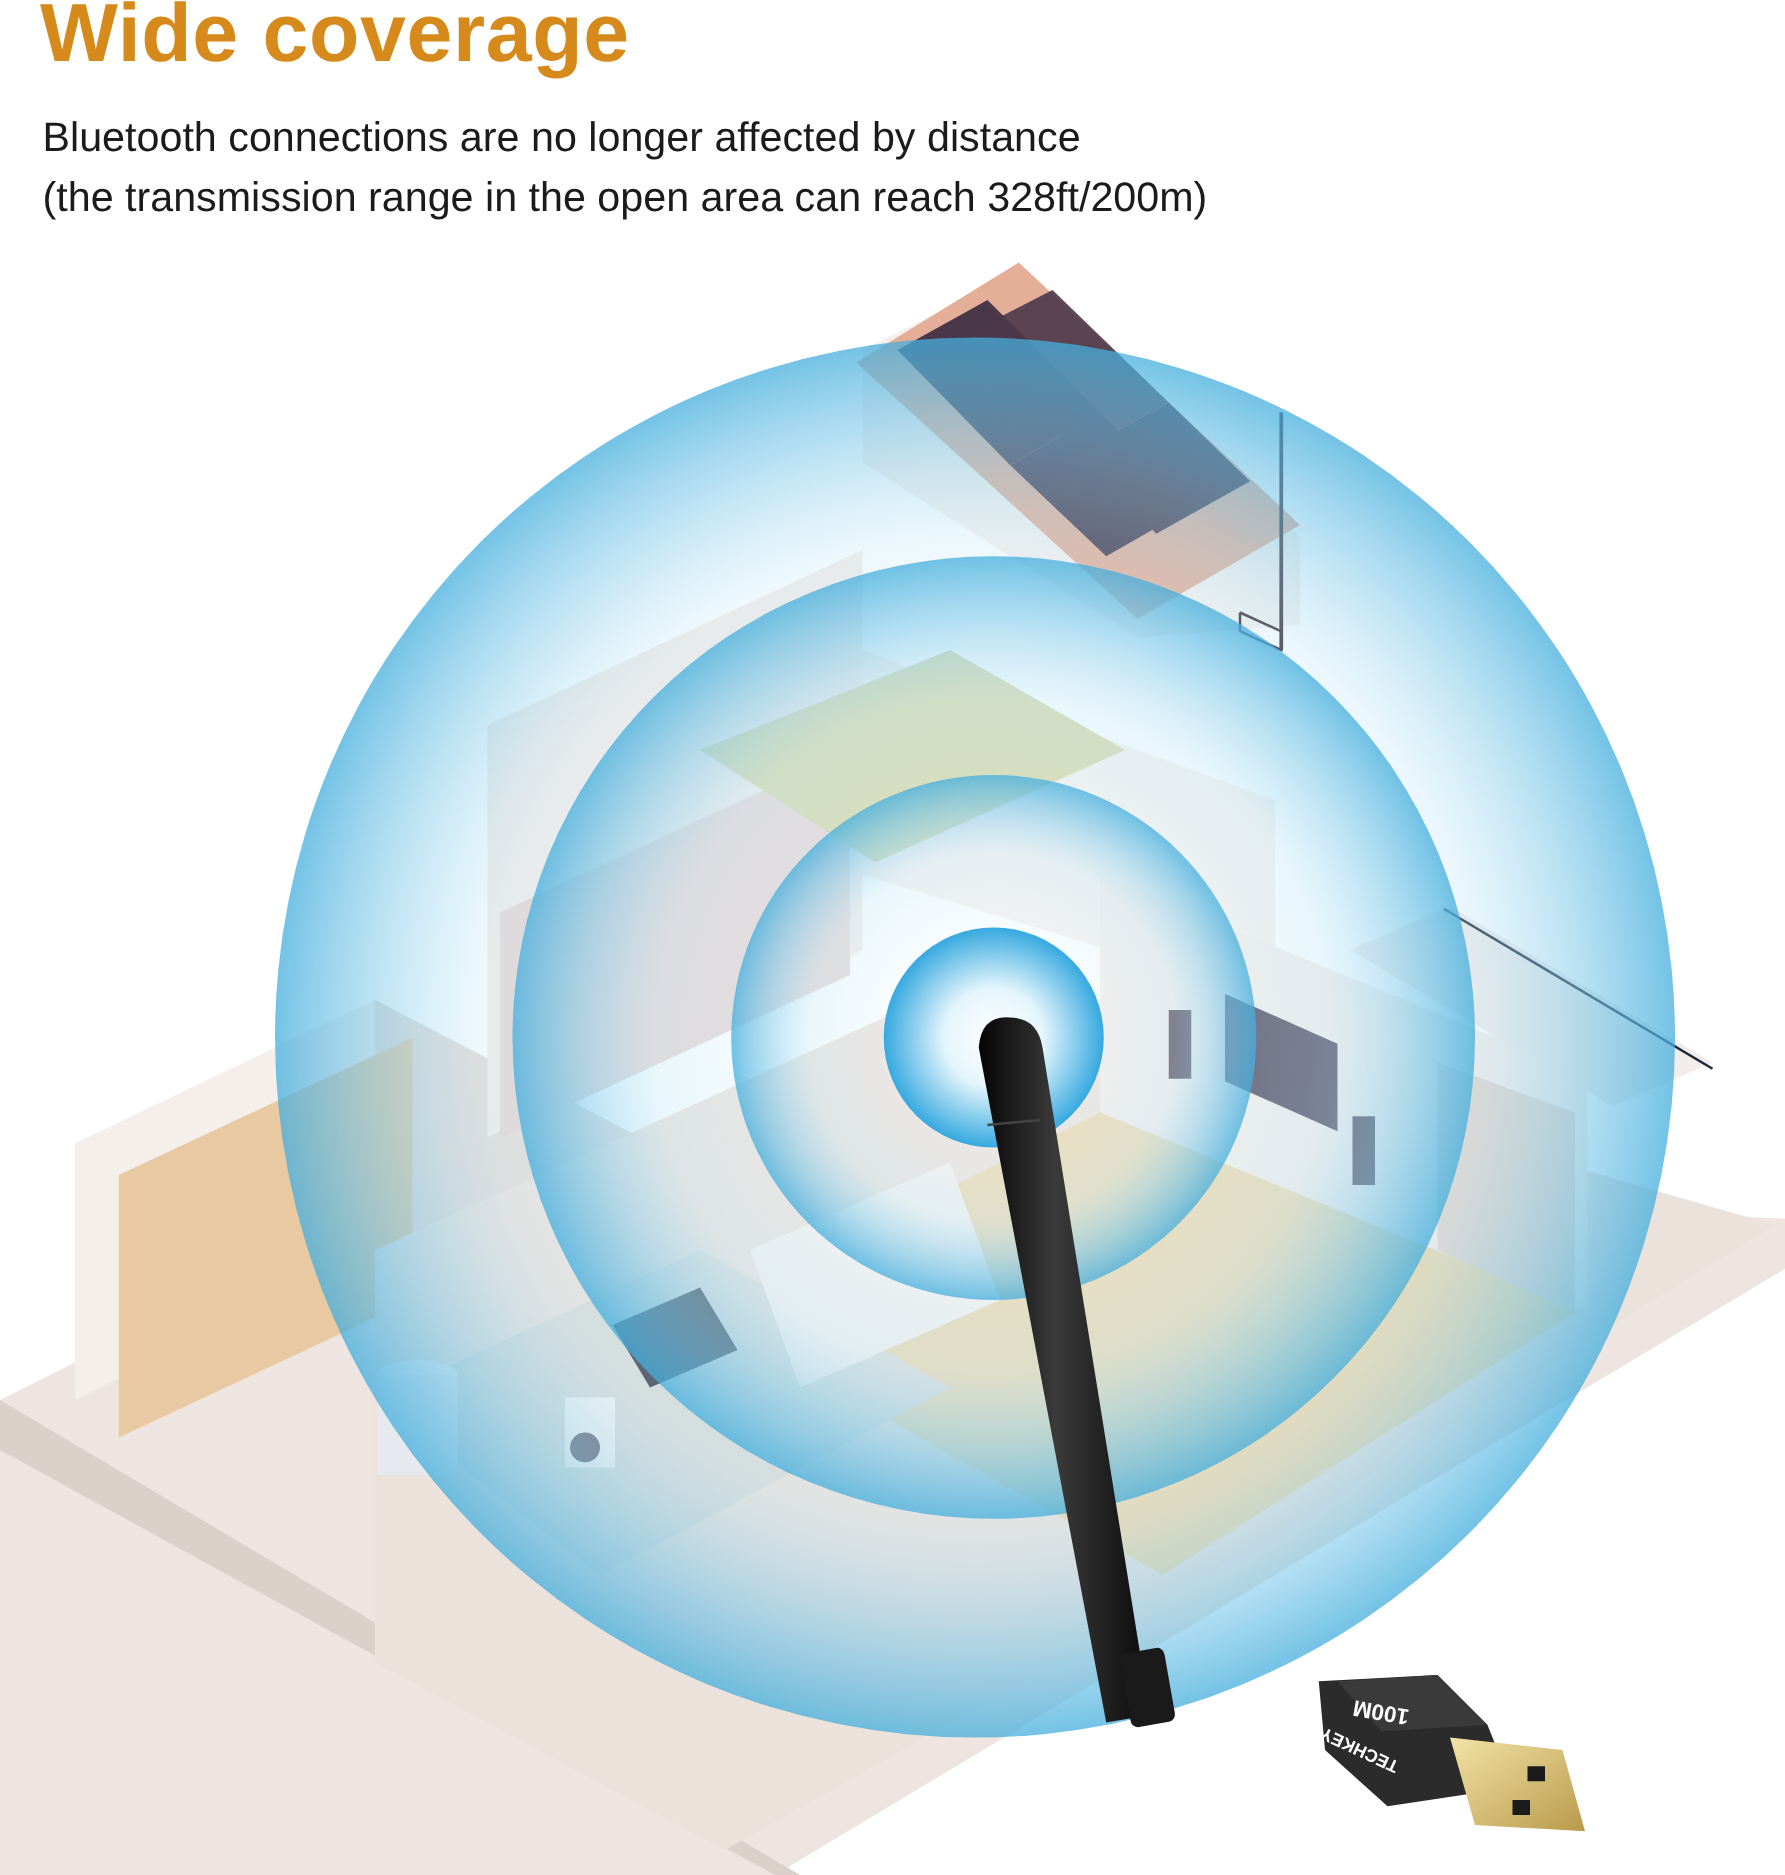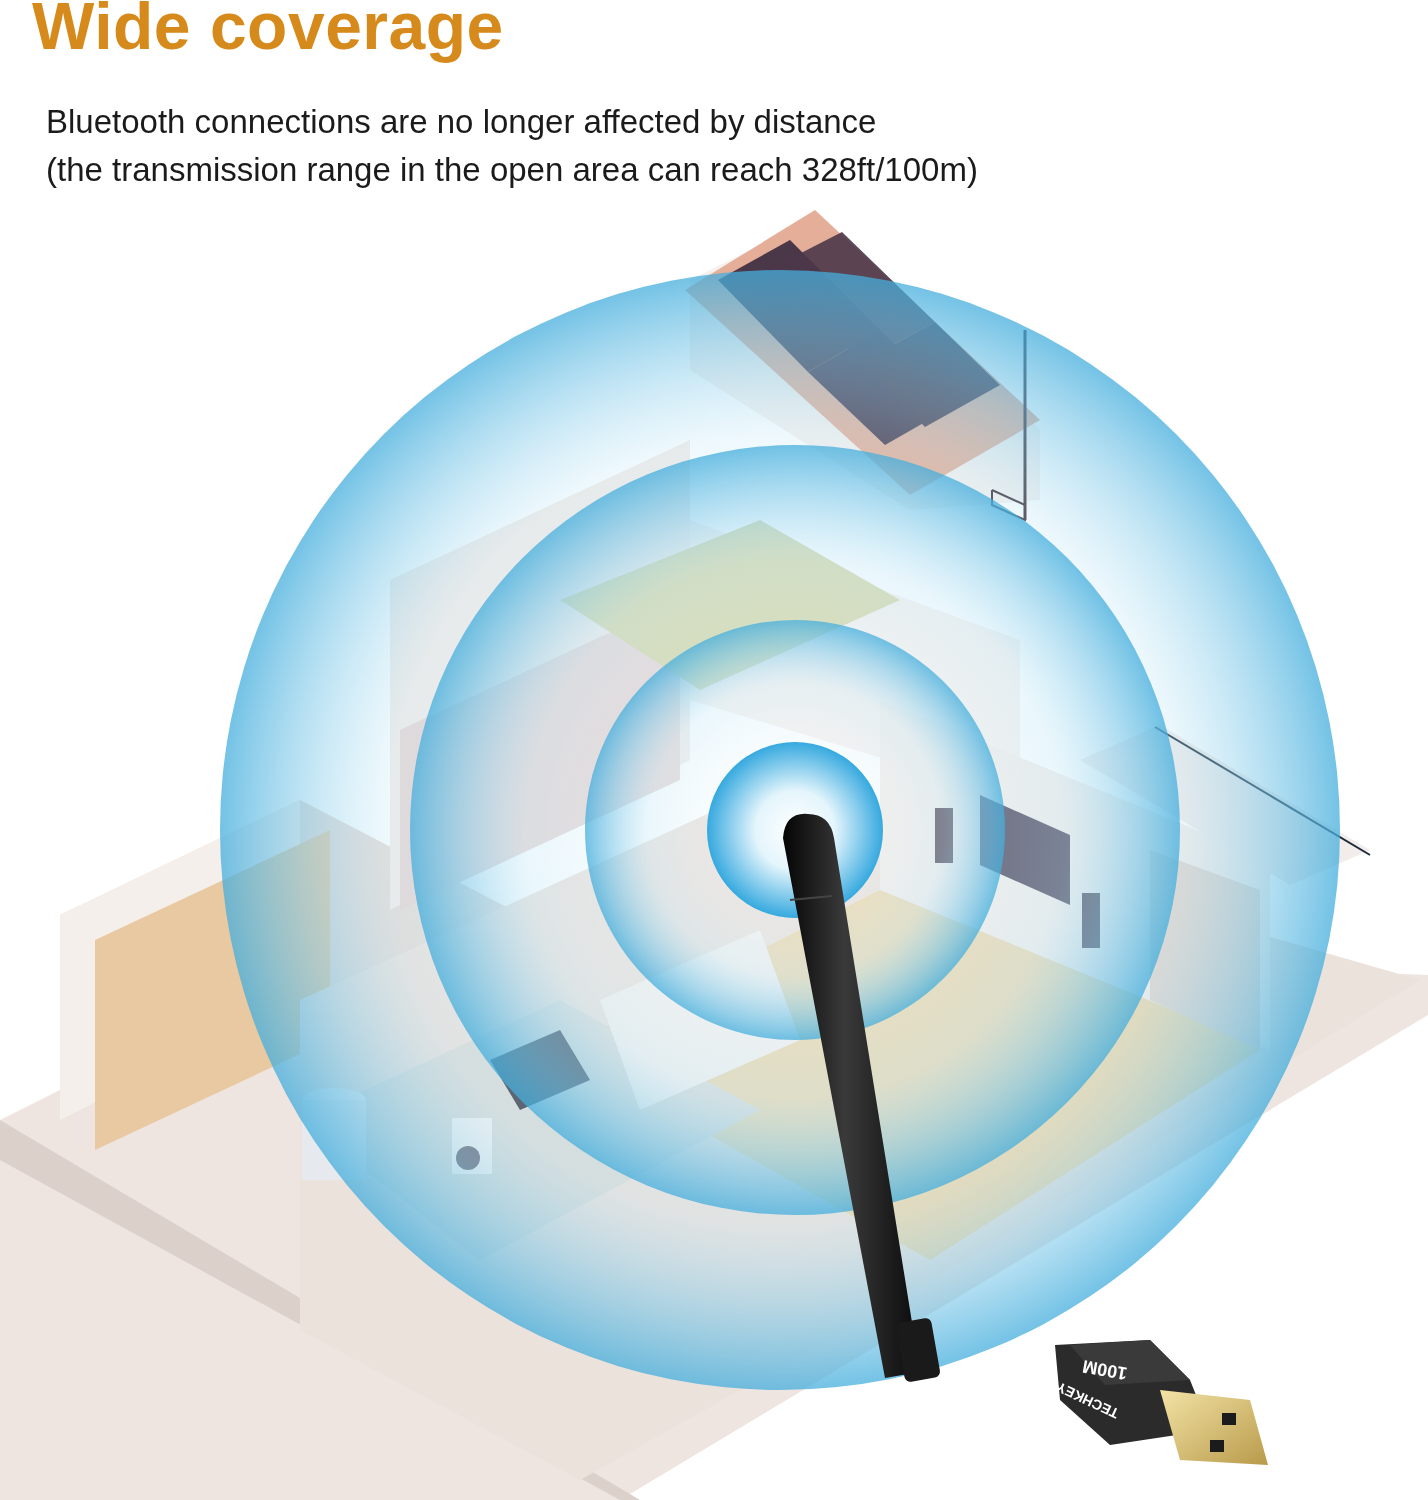--- a/index.html
+++ b/index.html
@@ -1,28 +1,28 @@
 <!DOCTYPE html>
 <html><head>
 <meta charset="utf-8">
 <style>
   html,body{margin:0;padding:0;background:#ffffff;}
   body{width:1428px;height:1500px;position:relative;overflow:hidden;font-family:"Liberation Sans",sans-serif;}
   .title{position:absolute;left:32px;top:-12px;font-size:66px;font-weight:bold;color:#d68a1c;letter-spacing:0.5px;margin:0;}
-  .subtitle{position:absolute;left:34px;top:86px;font-size:33px;line-height:48px;color:#1b1b1b;margin:12px;}
+  .subtitle{position:absolute;left:34px;top:86px;font-size:33px;line-height:48px;color:#1b1b1b;margin:0;}
   .scene{position:absolute;left:0;top:200px;width:1428px;height:1300px;}
   svg{display:block;}
 </style>
 </head>
 <body>
 
 <h1 class="title">Wide coverage</h1>
 <p class="subtitle">
   <span>Bluetooth connections are no longer affected by distance</span><br>
-  <span>(the transmission range in the open area can reach 328ft/100m)</span>
+  <span>(the transmission range in the open area can reach 328ft/200m)</span>
 </p>
 
 <div class="scene">
 <svg width="1428" height="1300" viewBox="0 200 1428 1300" xmlns="http://www.w3.org/2000/svg">
   <defs>
     <radialGradient id="ringOuter" cx="50%" cy="50%" r="50%">
       <stop offset="0%" stop-color="#ffffff" stop-opacity="0"></stop>
       <stop offset="70%" stop-color="#bfe6f6" stop-opacity="0.25"></stop>
       <stop offset="100%" stop-color="#45aedd" stop-opacity="0.75"></stop>
     </radialGradient>

